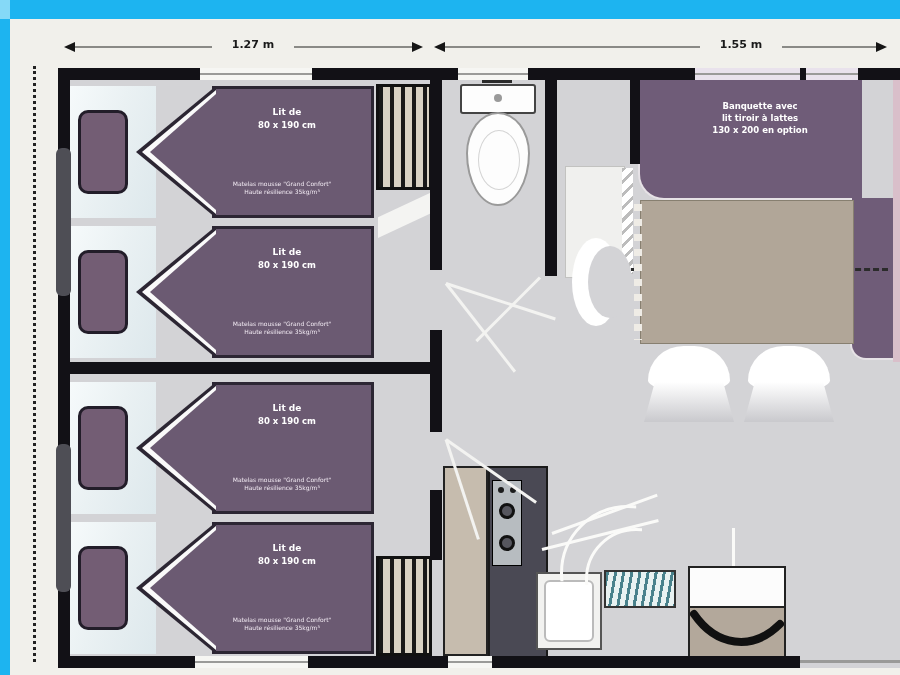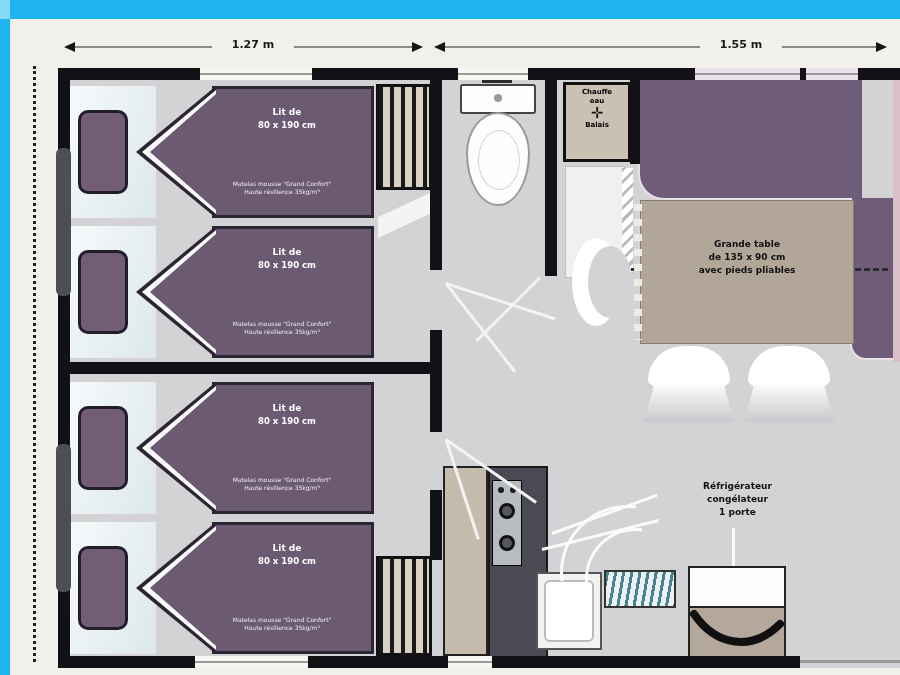--- a/index.html
+++ b/index.html
@@ -120,42 +120,36 @@
   <div class="hatch" style="left:376px;top:84px;width:56px;height:106px;"></div>
   <div class="abs" style="left:378px;top:192px;width:54px;height:46px;background:#f4f4f2;clip-path:polygon(0 55%,100% 0,100% 45%,0 100%);"></div>
   <div class="hatch" style="left:376px;top:556px;width:56px;height:100px;"></div>
 
   <div class="abs" style="left:482px;top:70px;width:30px;height:13px;background:#2a2a2a;"></div>
   <div class="abs" style="left:460px;top:84px;width:76px;height:30px;background:#fdfdfd;border:2px solid #444;border-radius:3px;box-sizing:border-box;"></div>
   <div class="abs" style="left:494px;top:94px;width:8px;height:8px;background:#9a9a9a;border-radius:50%;"></div>
   <div class="abs" style="left:466px;top:112px;width:64px;height:94px;background:#fdfdfd;border:2px solid #9a9a9a;border-radius:50% 50% 50% 50% / 44% 44% 56% 56%;box-sizing:border-box;"></div>
   <div class="abs" style="left:478px;top:130px;width:40px;height:58px;border:1px solid #d4d4d4;border-radius:50%;"></div>
 
-  <div class="abs" style="left:563px;top:82px;width:68px;height:80px;background:#cbc1b3;border:3px solid #111;box-sizing:border-box;text-align:center;">
-    <div style="font-size:7px;font-weight:bold;line-height:9px;margin-top:3px;">Chauffe</div>
-    <div style="font-size:7px;font-weight:bold;line-height:8px;">eau</div>
-    <div style="font-size:15px;line-height:16px;color:#111;">✛</div>
-    <div style="font-size:7px;font-weight:bold;line-height:8px;">Balais</div>
-  </div>
 
   <div class="abs" style="left:565px;top:166px;width:58px;height:110px;background:#f0f0ee;border:1px solid #c2c2c0;"></div>
   <div class="abs" style="left:622px;top:168px;width:11px;height:106px;background:repeating-linear-gradient(135deg,#bcbcbc 0 3px,#ffffff 3px 9px);"></div>
 
   <div class="abs" style="left:638px;top:80px;width:224px;height:120px;background:#6f5c78;border-bottom-left-radius:26px;border-left:2px solid #e6e2e6;border-bottom:2px solid #e6e2e6;box-sizing:border-box;"></div>
   <div class="abs" style="left:850px;top:198px;width:44px;height:162px;background:#6f5c78;border-bottom-left-radius:16px;border-left:2px solid #e6e2e6;border-bottom:2px solid #e6e2e6;box-sizing:border-box;"></div>
   <div class="abs" style="left:893px;top:78px;width:7px;height:284px;background:#d9bfca;"></div>
+  <div class="whtxt" style="left:660px;top:100px;width:200px;font-size:8.5px;line-height:12px;">
+    <div>Banquette avec</div>
+    <div>lit tiroir à lattes</div>
+    <div>130 x 200 en option</div>
+  </div>
 
   <div class="abs" style="left:604px;top:268px;width:284px;height:0;border-top:3px dashed #2b2b2b;"></div>
   <div class="abs" style="left:640px;top:200px;width:214px;height:144px;background:#b1a698;border:1px solid #877f70;box-sizing:border-box;"></div>
   <div class="abs" style="left:634px;top:204px;width:8px;height:136px;background:repeating-linear-gradient(180deg,#efece6 0 7px,rgba(0,0,0,0) 7px 15px);"></div>
-  <div class="txtblk" style="left:660px;top:238px;width:174px;font-size:9px;line-height:13px;background:#b1a698;">
-    <div>Grande table</div>
-    <div>de 135 x 90 cm</div>
-    <div>avec pieds pliables</div>
-  </div>
 
   <div>
     <div class="abs" style="left:648px;top:346px;width:82px;height:44px;background:#fff;border-radius:50% 50% 40% 40% / 90% 90% 25% 25%;"></div>
     <div class="abs" style="left:644px;top:382px;width:90px;height:40px;background:linear-gradient(#ffffff,#c9c9cd);clip-path:polygon(12% 0,88% 0,100% 100%,0 100%);"></div>
   </div>
   <div>
     <div class="abs" style="left:748px;top:346px;width:82px;height:44px;background:#fff;border-radius:50% 50% 40% 40% / 90% 90% 25% 25%;"></div>
     <div class="abs" style="left:744px;top:382px;width:90px;height:40px;background:linear-gradient(#ffffff,#c9c9cd);clip-path:polygon(12% 0,88% 0,100% 100%,0 100%);"></div>
   </div>
   <div>
@@ -181,25 +175,20 @@
   <div class="abs" style="left:552px;top:532px;width:112px;height:3px;background:#fafaf8;transform:rotate(-20deg);transform-origin:left center;"></div>
 
   <div class="qarc" style="left:560px;top:505px;width:130px;height:130px;"></div>
   <div class="qarc" style="left:585px;top:528px;width:96px;height:96px;"></div>
 
   <div class="abs" style="left:688px;top:566px;width:98px;height:42px;background:#fcfcfc;border:2px solid #222;box-sizing:border-box;"></div>
   <div class="abs" style="left:688px;top:606px;width:98px;height:52px;background:#b3a89b;border:2px solid #222;box-sizing:border-box;">
     <svg width="94" height="48" viewBox="0 0 94 48">
         <path d="M4,6 C26,38 62,44 90,16" fill="none" stroke="#101010" stroke-width="8" stroke-linecap="round"></path>
       </svg>
-  </div>
-  <div class="txtblk" style="left:665px;top:480px;width:145px;font-size:9px;line-height:13px;">
-    <div>Réfrigérateur</div>
-    <div>congélateur</div>
-    <div>1 porte</div>
   </div>
   <div class="abs" style="left:732px;top:528px;width:3px;height:38px;background:#fafaf8;"></div>
 
   <div class="wall" style="left:58px;top:68px;width:842px;height:12px;"></div>
   <div class="wall" style="left:58px;top:68px;width:12px;height:600px;"></div>
   <div class="wall" style="left:58px;top:656px;width:742px;height:12px;"></div>
   <div class="abs" style="left:800px;top:660px;width:100px;height:3px;background:#9a9a98;"></div>
   <div class="wall" style="left:58px;top:362px;width:384px;height:12px;"></div>
   <div class="wall" style="left:430px;top:80px;width:12px;height:190px;"></div>
   <div class="wall" style="left:430px;top:330px;width:12px;height:102px;"></div>

